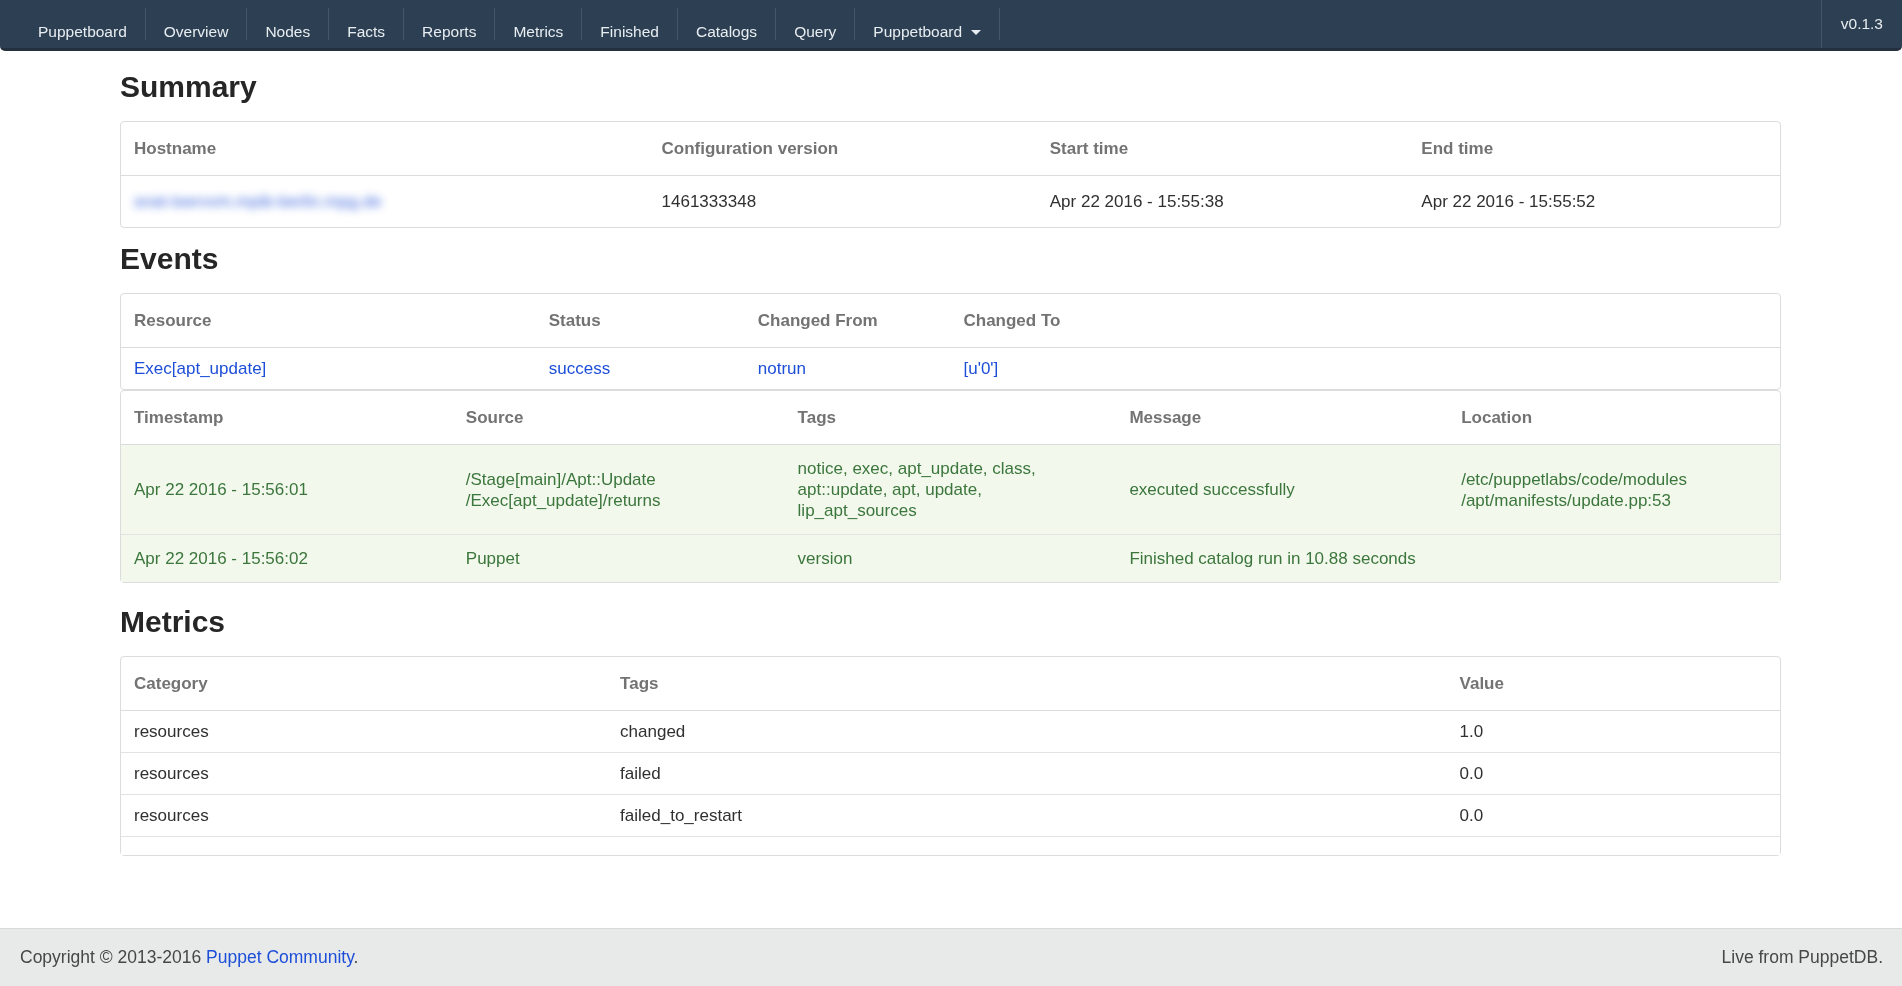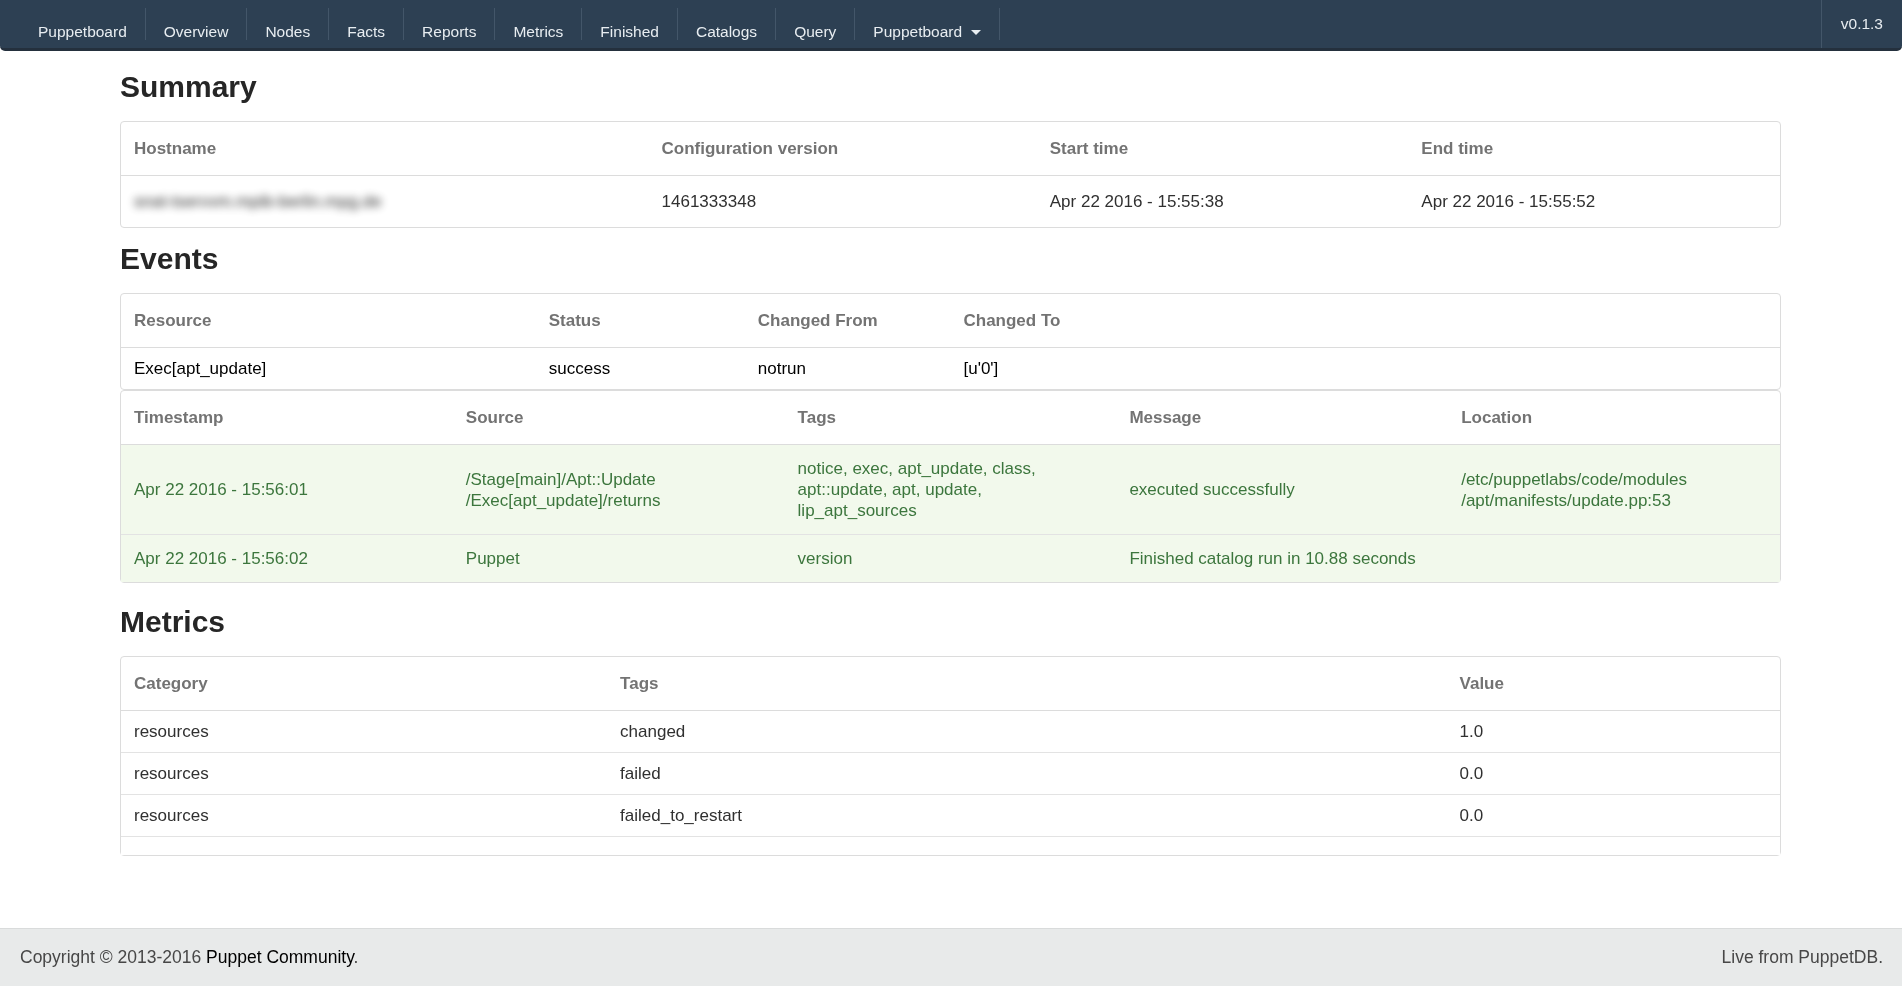--- a/index.html
+++ b/index.html
@@ -8,21 +8,21 @@
     margin: 0;
     font-family: "Liberation Sans", sans-serif;
     background: #ffffff;
     color: #303030;
     font-size: 17px;
     overflow: hidden;
     width: 1902px;
     height: 986px;
     position: relative;
   }
-  a { color: #000000; text-decoration: none; }
+  a { color: #1d4ed8; text-decoration: none; }
 
   
   .navbar {
     background: #2d4053;
     height: 51px;
     border-bottom: 3px solid #24303d;
     border-radius: 0 0 5px 5px;
     display: flex;
     align-items: stretch;
     width: 100%;

